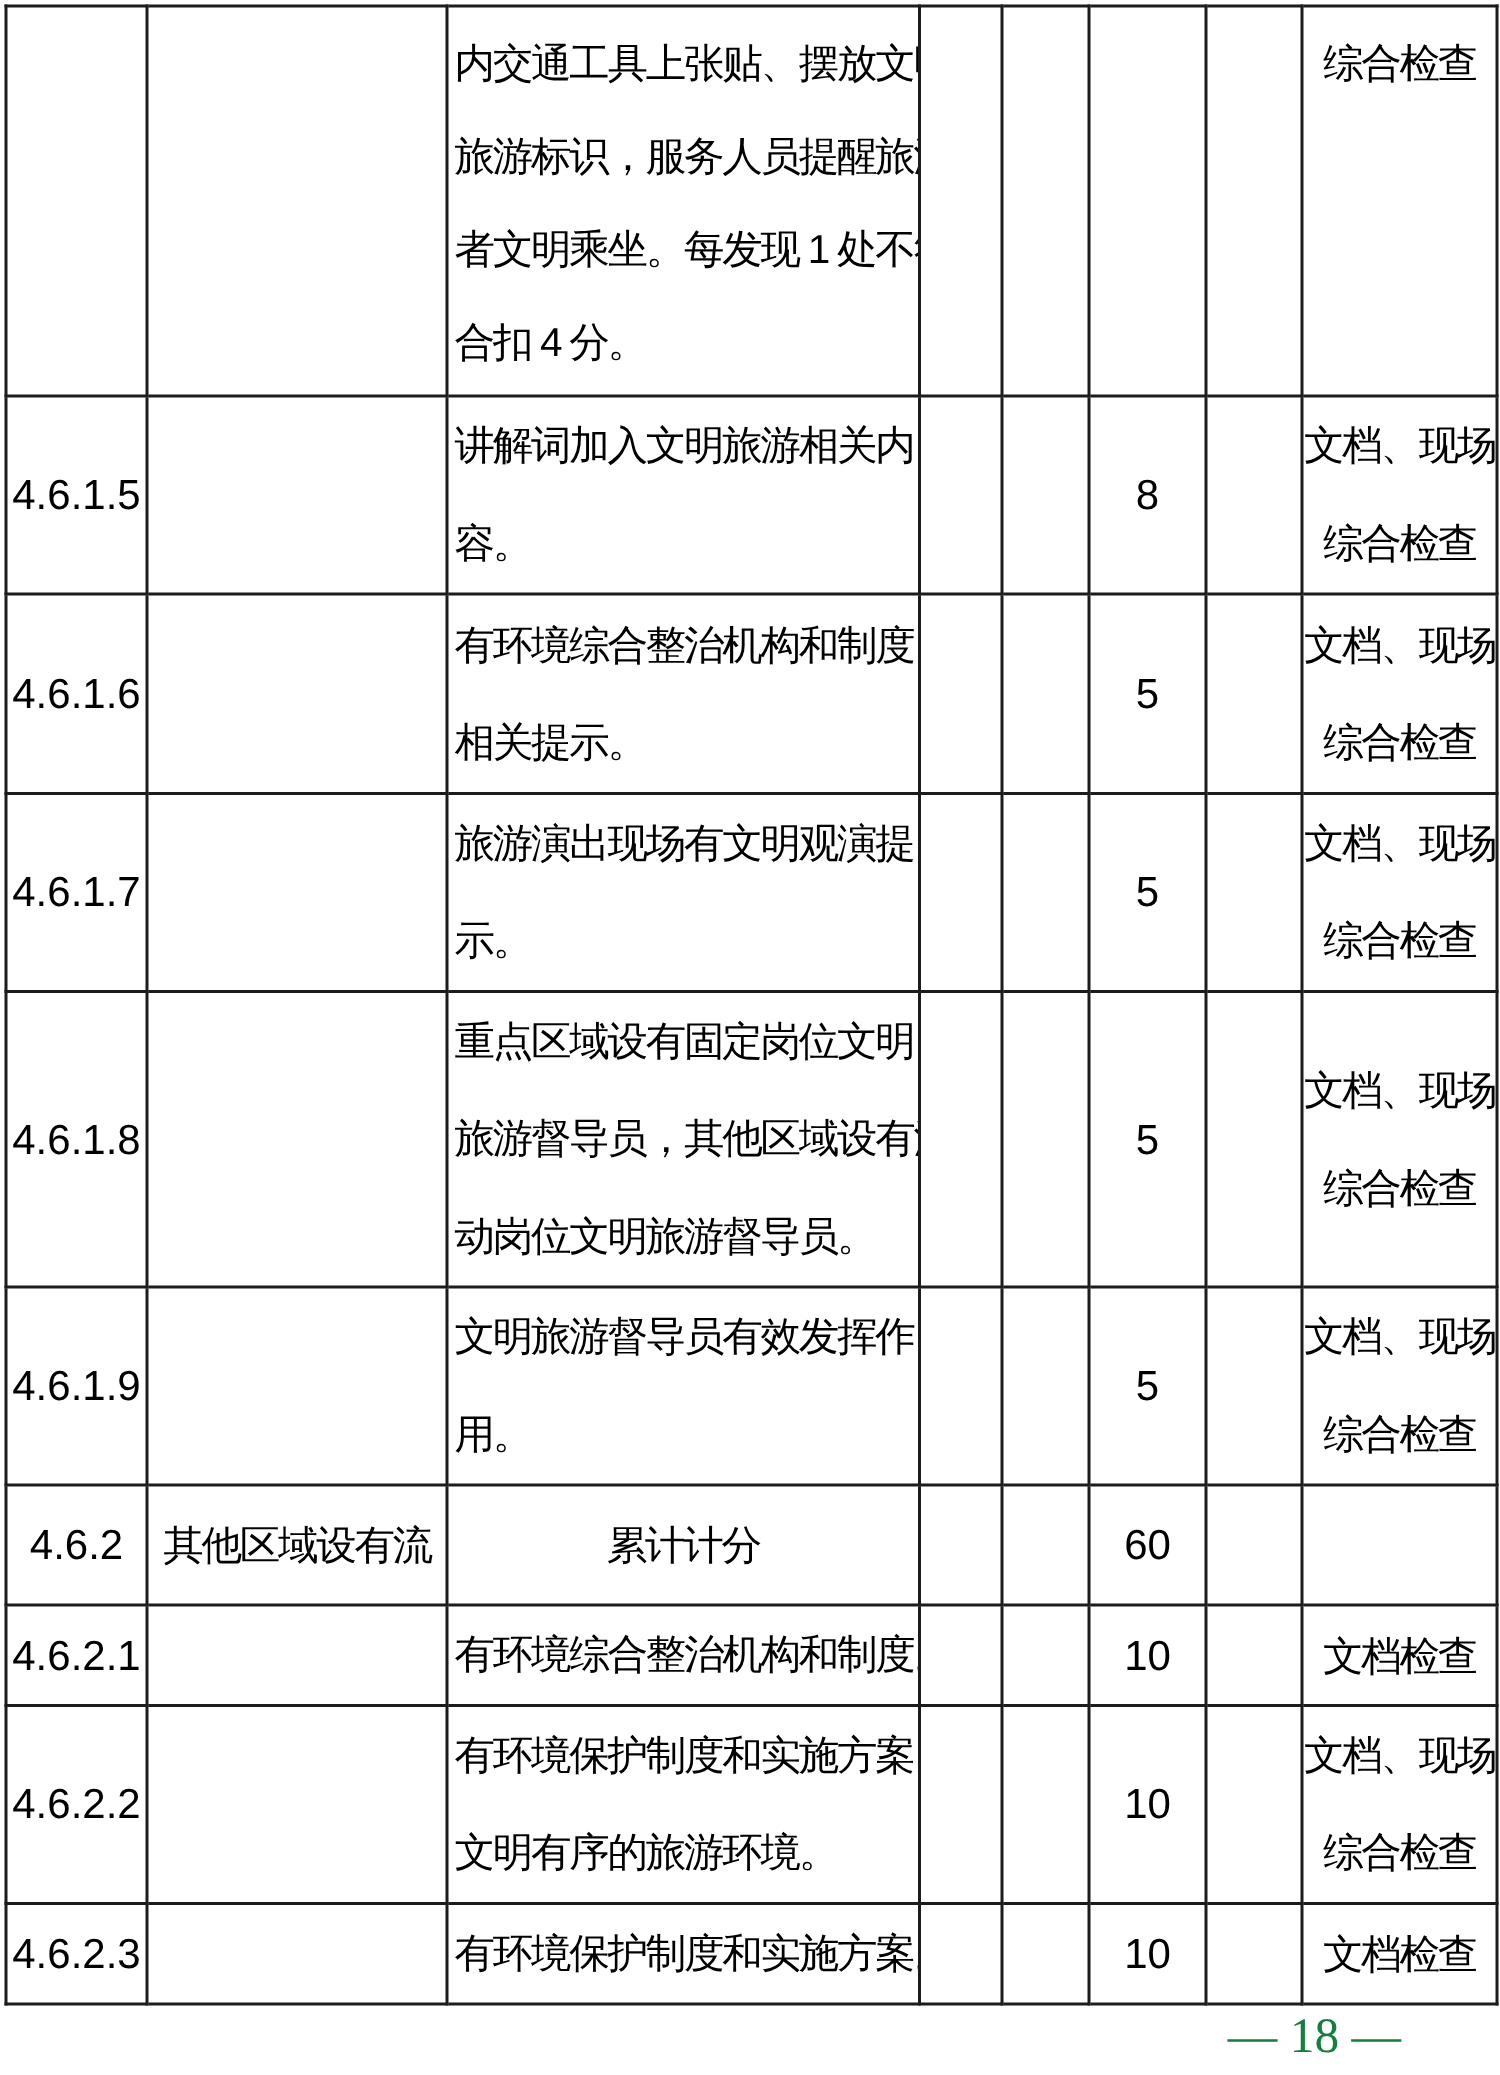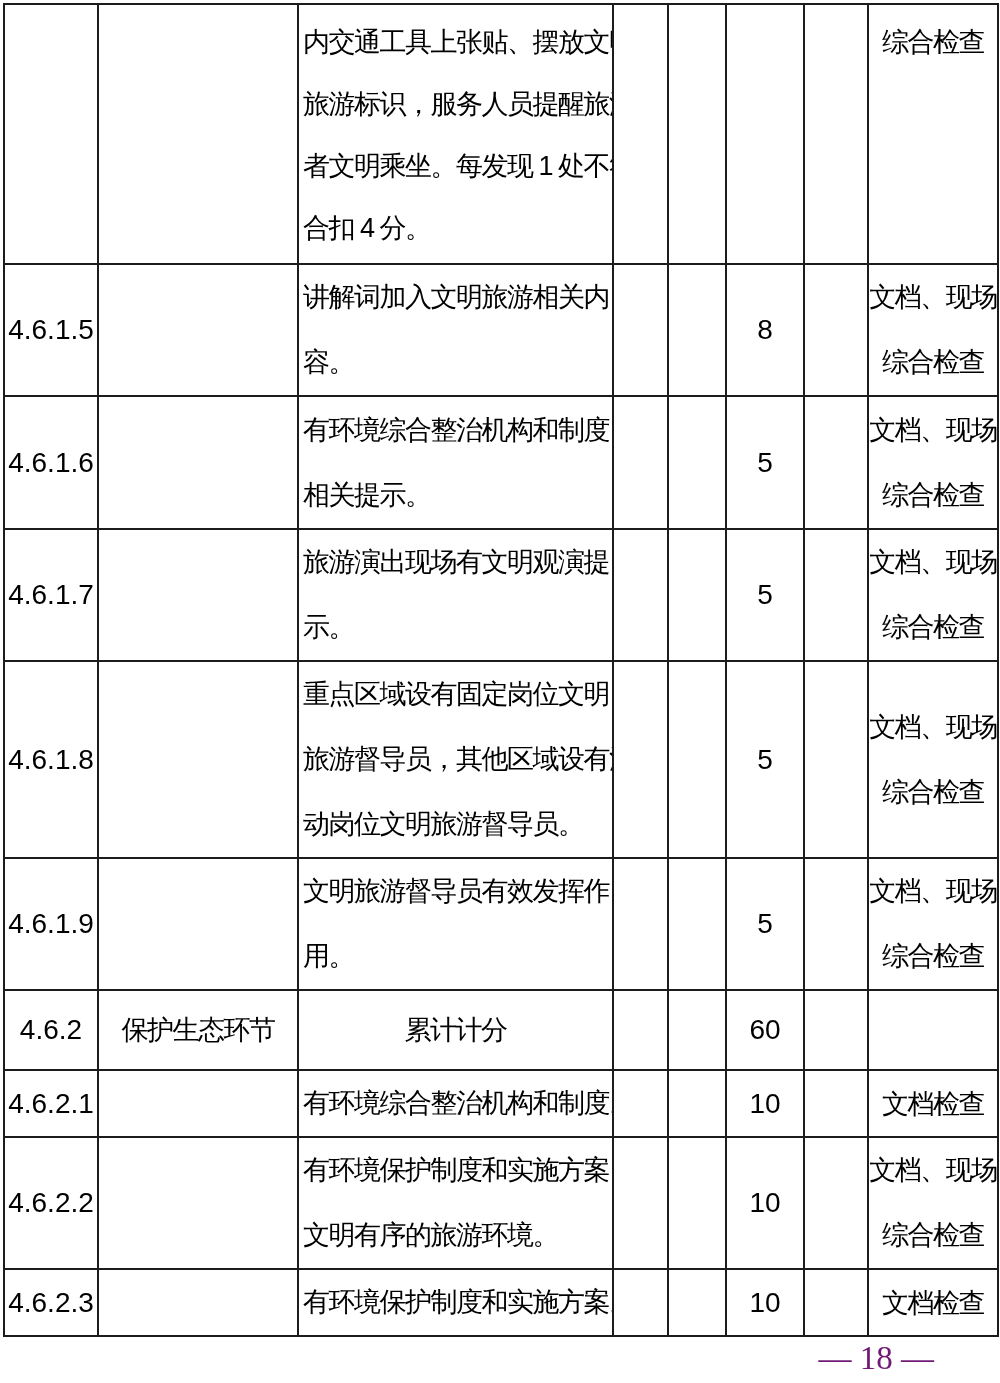--- a/index.html
+++ b/index.html
@@ -70,21 +70,21 @@
     letter-spacing: 0;
   }
 
   .page-number {
     position: absolute;
     top: 1338px;
     right: 66px;
     font-family: "Liberation Serif", serif;
     font-size: 33px;
     line-height: 40px;
-    color: #701a75;
+    color: #15803d;
     white-space: nowrap;
   }
 </style>
 </head>
 <body>
 
 <table class="score-table">
   <colgroup>
     <col class="c1">
       <col class="c2">
@@ -220,21 +220,21 @@
     <td>
       <div class="lines">
         <div class="ln zh">文档、现场</div>
         <div class="ln zh">综合检查</div>
       </div>
     </td>
   </tr>
 
   <tr class="r6">
     <td class="num">4.6.2</td>
-    <td class="zh">保护生态环节</td>
+    <td class="zh">其他区域设有流</td>
     <td class="desc-center zh">累计计分</td>
     <td></td>
     <td></td>
     <td class="score">60</td>
     <td></td>
     <td></td>
   </tr>
 
   <tr class="r7">
     <td class="num">4.6.2.1</td>

